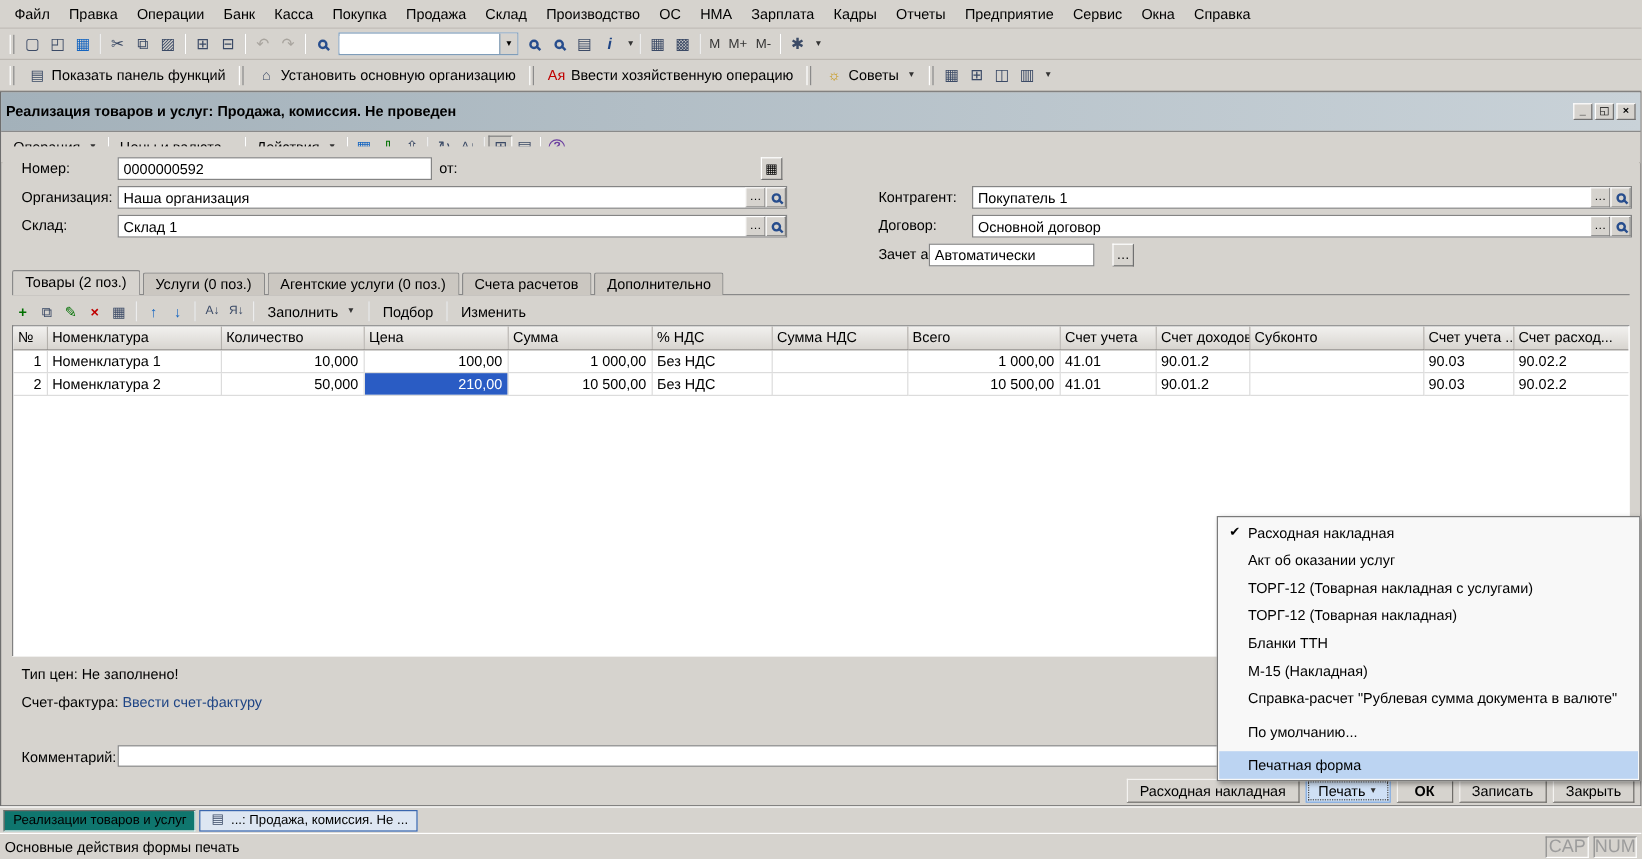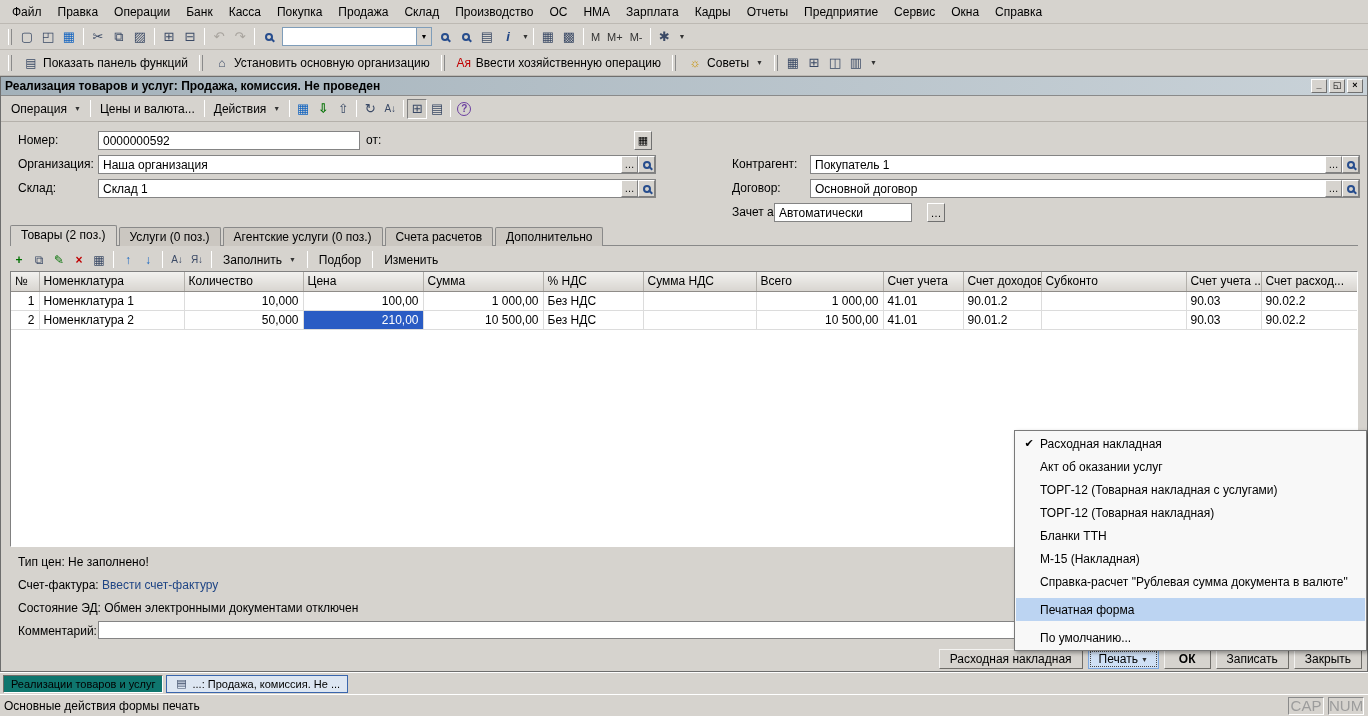--- a/index.html
+++ b/index.html
@@ -34,21 +34,21 @@
       align-items:center;justify-content:center;font-size:10px;font-weight:bold}
   .combo{display:inline-flex;width:150px;height:19px;background:#fff;border:1px solid #7f9db9;align-items:center;margin:0 2px}
   .combo input{flex:1;min-width:0;border:none;outline:none;font-family:inherit;font-size:12px;padding:0 3px;background:#fff}
   .combo-btn{width:15px;height:100%;background:var(--window-bg,#d6d3ce);border-left:1px solid #7f9db9;
              display:flex;align-items:center;justify-content:center;font-size:8px}
   .ays{color:#c00000;font-weight:normal;font-size:11px}
 
   
   .doc-window{position:absolute;top:76px;left:0;width:1368px;height:596px;background:var(--window-bg,#d6d3ce);
               border:1px solid #6e6e6e}
-  .titlebar{height:19px;display:flex;padding:2px 4px;
+  .titlebar{height:19px;display:flex;align-items:center;padding:16px 4px;
             background:linear-gradient(to right,var(--titlebar-start,#a3b1ba),var(--titlebar-end,#c9d2d8));
             border-bottom:1px solid #8a8a8a;font-weight:bold;font-size:12px}
   .win-btns{margin-left:auto;display:flex;gap:2px}
   .win-btn{width:16px;height:14px;background:var(--window-bg,#d6d3ce);border:1px solid;
            border-color:#fff #707070 #707070 #fff;font-size:9px;line-height:11px;text-align:center;cursor:default}
   .doc-toolbar{height:26px;display:flex;align-items:center;background:var(--window-bg,#d6d3ce);
                border-bottom:1px solid #b5b1ab;padding:0 4px}
   .form-body{position:absolute;top:45px;left:1px;right:1px;bottom:1px;background:var(--window-bg,#d6d3ce)}
 
   
@@ -426,24 +426,20 @@
     </div>
 
     <div class="ftext" style="left:16px;top:432px">
       <span>Тип цен:</span>
       <span>Не заполнено!</span>
     </div>
     <div class="ftext" style="left:16px;top:455px">
       <span>Счет-фактура:</span>
       <span class="link">Ввести счет-фактуру</span>
     </div>
-    <div class="ftext" style="left:16px;top:478px">
-      <span>Состояние ЭД:</span>
-      <span>Обмен электронными документами отключен</span>
-    </div>
     <div class="ftext" style="left:16px;top:501px">Комментарий:</div>
     <input class="field-input" style="left: 96px; top: 499px; width: 1264px;">
 
     <div class="btn-row">
       <button class="cmd">Расходная накладная</button>
       <button class="cmd focused">
         <span>Печать</span>
         <span class="dd" style="font-size:7px">▼</span>
       </button>
       <button class="cmd ok">ОК</button>
@@ -483,28 +479,28 @@
     <div class="pm-item">
       <span class="pm-check"></span>
       <span class="pm-label">М-15 (Накладная)</span>
     </div>
 
     <div class="pm-item">
       <span class="pm-check"></span>
       <span class="pm-label">Справка-расчет "Рублевая сумма документа в валюте"</span>
     </div>
 
+    <div class="pm-item separator_before">
+      <span class="pm-check"></span>
+      <span class="pm-label">По умолчанию...</span>
+    </div>
+
     <div class="pm-item highlighted separator_before">
       <span class="pm-check"></span>
       <span class="pm-label">Печатная форма</span>
-    </div>
-
-    <div class="pm-item separator_before">
-      <span class="pm-check"></span>
-      <span class="pm-label">По умолчанию...</span>
     </div>
   </div>
 
 <div class="taskbar">
 
     <span class="task-btn pressed">
 
       <span>Реализации товаров и услуг</span>
     </span>
 

